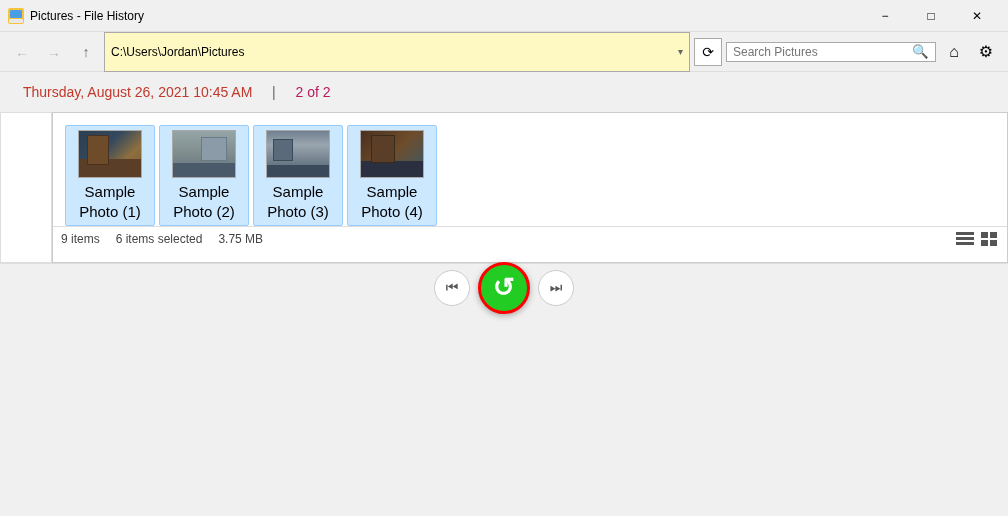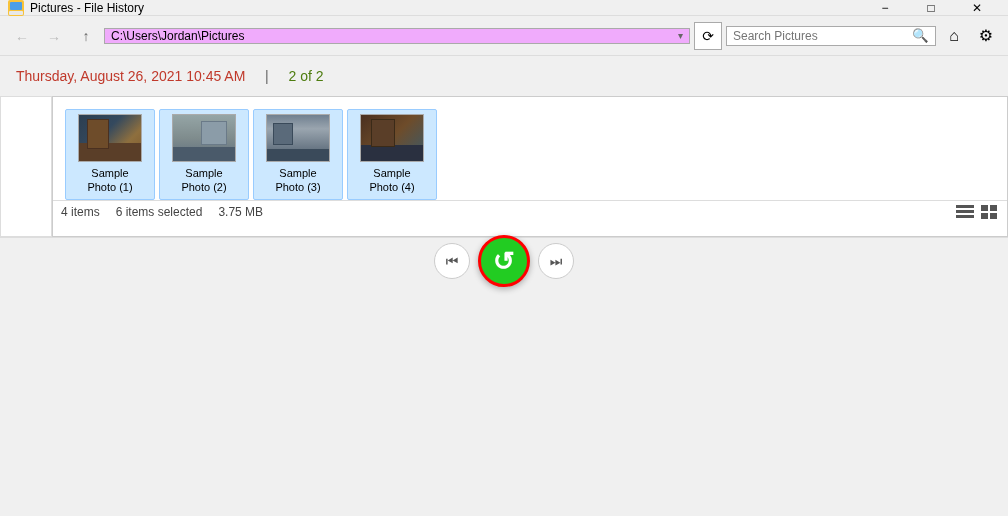--- a/index.html
+++ b/index.html
@@ -12,21 +12,21 @@
       overflow: hidden;
       user-select: none;
     }
 
     
     .title-bar {
       display: flex;
       align-items: center;
       justify-content: space-between;
       background: #f0f0f0;
-      height: 16px;
+      height: 32px;
       padding: 0 8px;
       border-bottom: 1px solid #ddd;
     }
     .title-bar-left {
       display: flex;
       align-items: center;
       gap: 6px;
     }
     .title-bar-icon {
       width: 16px;
@@ -73,23 +73,23 @@
       align-items: center;
       justify-content: center;
       font-size: 14px;
       color: #666;
     }
     .nav-btn:disabled { color: #bbb; cursor: default; }
     .address-bar {
       display: flex;
       align-items: center;
       flex: 1;
-      height: 16px;
-      border: 1px solid #aaa;
-      background: #f0abfc;
+      height: 40px;
+      border: 1px solid #aaa;
+      background: #fef9c3;
       padding: 0 6px;
     }
     .address-input {
       flex: 1;
       border: none;
       outline: none;
       font-size: 12px;
       background: transparent;
     }
     .address-dropdown {
@@ -155,38 +155,38 @@
       background: transparent;
       cursor: pointer;
       display: flex;
       align-items: center;
       justify-content: center;
       font-size: 16px;
     }
 
     
     .timestamp-bar {
-      padding: 8px 16px;
+      padding: 8px 23px;
       background: #f0f0f0;
       height: 40px;
       display: flex;
       align-items: center;
     }
     .timestamp-text {
       color: #c0392b;
       font-size: 14px;
       font-weight: 400;
     }
     .separator {
       color: #666;
       margin: 0 12px;
       font-size: 14px;
     }
     .page-info {
-      color: #4d7c0f;
+      color: #be185d;
       font-size: 14px;
     }
 
     
     .content-wrapper {
       display: flex;
       flex: 1;
       background: #f0f0f0;
     }
     .left-panel {
@@ -216,21 +216,21 @@
       flex-direction: column;
       align-items: center;
       width: 90px;
       padding: 4px;
       cursor: pointer;
       border-radius: 2px;
       background: #cce8ff;
       border: 1px solid #99ccff;
     }
     .file-name {
-      font-size: 11px;
+      font-size: 15px;
       text-align: center;
       margin-top: 4px;
       color: #000;
       line-height: 1.3;
     }
 
     
     .thumb-1 {
       width: 64px; height: 48px;
       background: linear-gradient(135deg, #2c3e50 0%, #34495e 40%, #8e6f3e 70%, #7f5a2e 100%);
@@ -458,21 +458,21 @@
       </div>
 
       <div class="file-item">
         <div class="thumb-4"></div>
         <span class="file-name">Sample<br>Photo (4)</span>
       </div>
 
     </div>
 
     <div class="status-bar" style="margin-top: auto; margin-left: -12px; margin-right: -12px; padding: 0 8px; width: calc(100% + 24px);">
-      <span>4 items</span>
+      <span>9 items</span>
       <span>6 items selected</span>
       <span>3.75 MB</span>
       <div class="status-right">
         <button class="view-btn">
           <svg width="18" height="14" viewBox="0 0 18 14">
               <rect x="0" y="0" width="18" height="3" fill="#555"></rect>
               <rect x="0" y="5" width="18" height="3" fill="#555"></rect>
               <rect x="0" y="10" width="18" height="3" fill="#555"></rect>
             </svg>
         </button>

